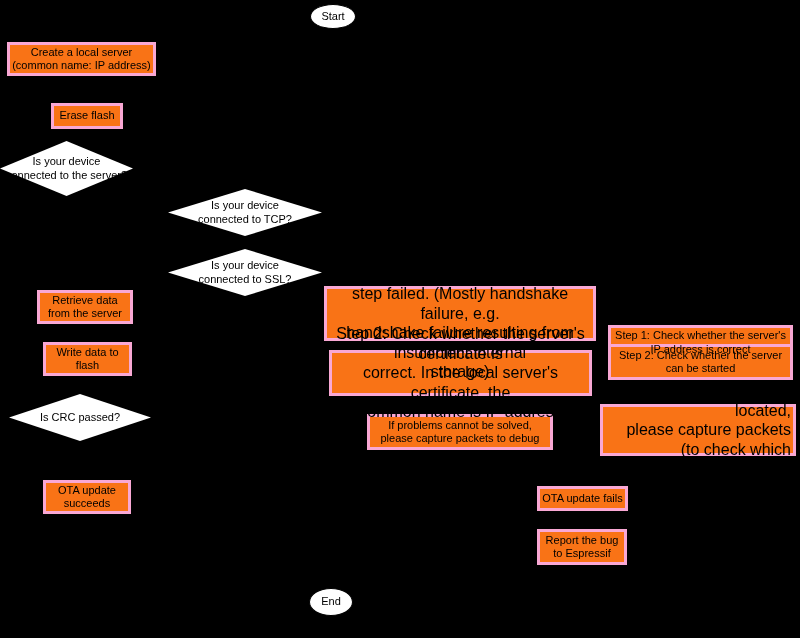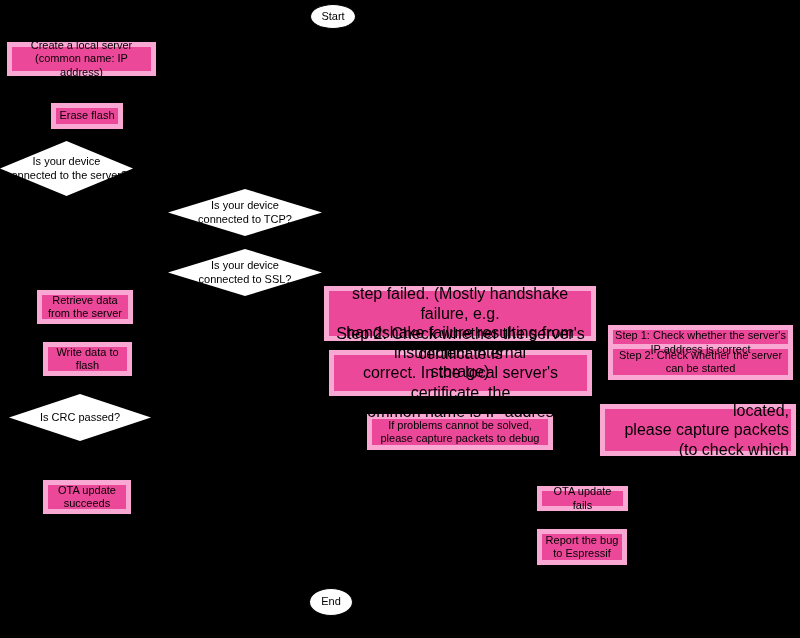--- a/index.html
+++ b/index.html
@@ -17,22 +17,22 @@
     position: absolute;
     display: flex;
     align-items: center;
     justify-content: center;
     text-align: center;
     color: #000000;
     font-size: 11px;
     line-height: 1.22;
   }
   .rect {
-    background: #ec4899;
-    border: 5px solid #f9a8d4;
+    background: #f97316;
+    border: 3px solid #f9a8d4;
   }
   .ellipse {
     background: #ffffff;
     border: 1px solid #000000;
     border-radius: 50%;
   }
   .diamond { background: transparent; }
   .diamond svg {
     position: absolute;
     left: 0; top: 0;

